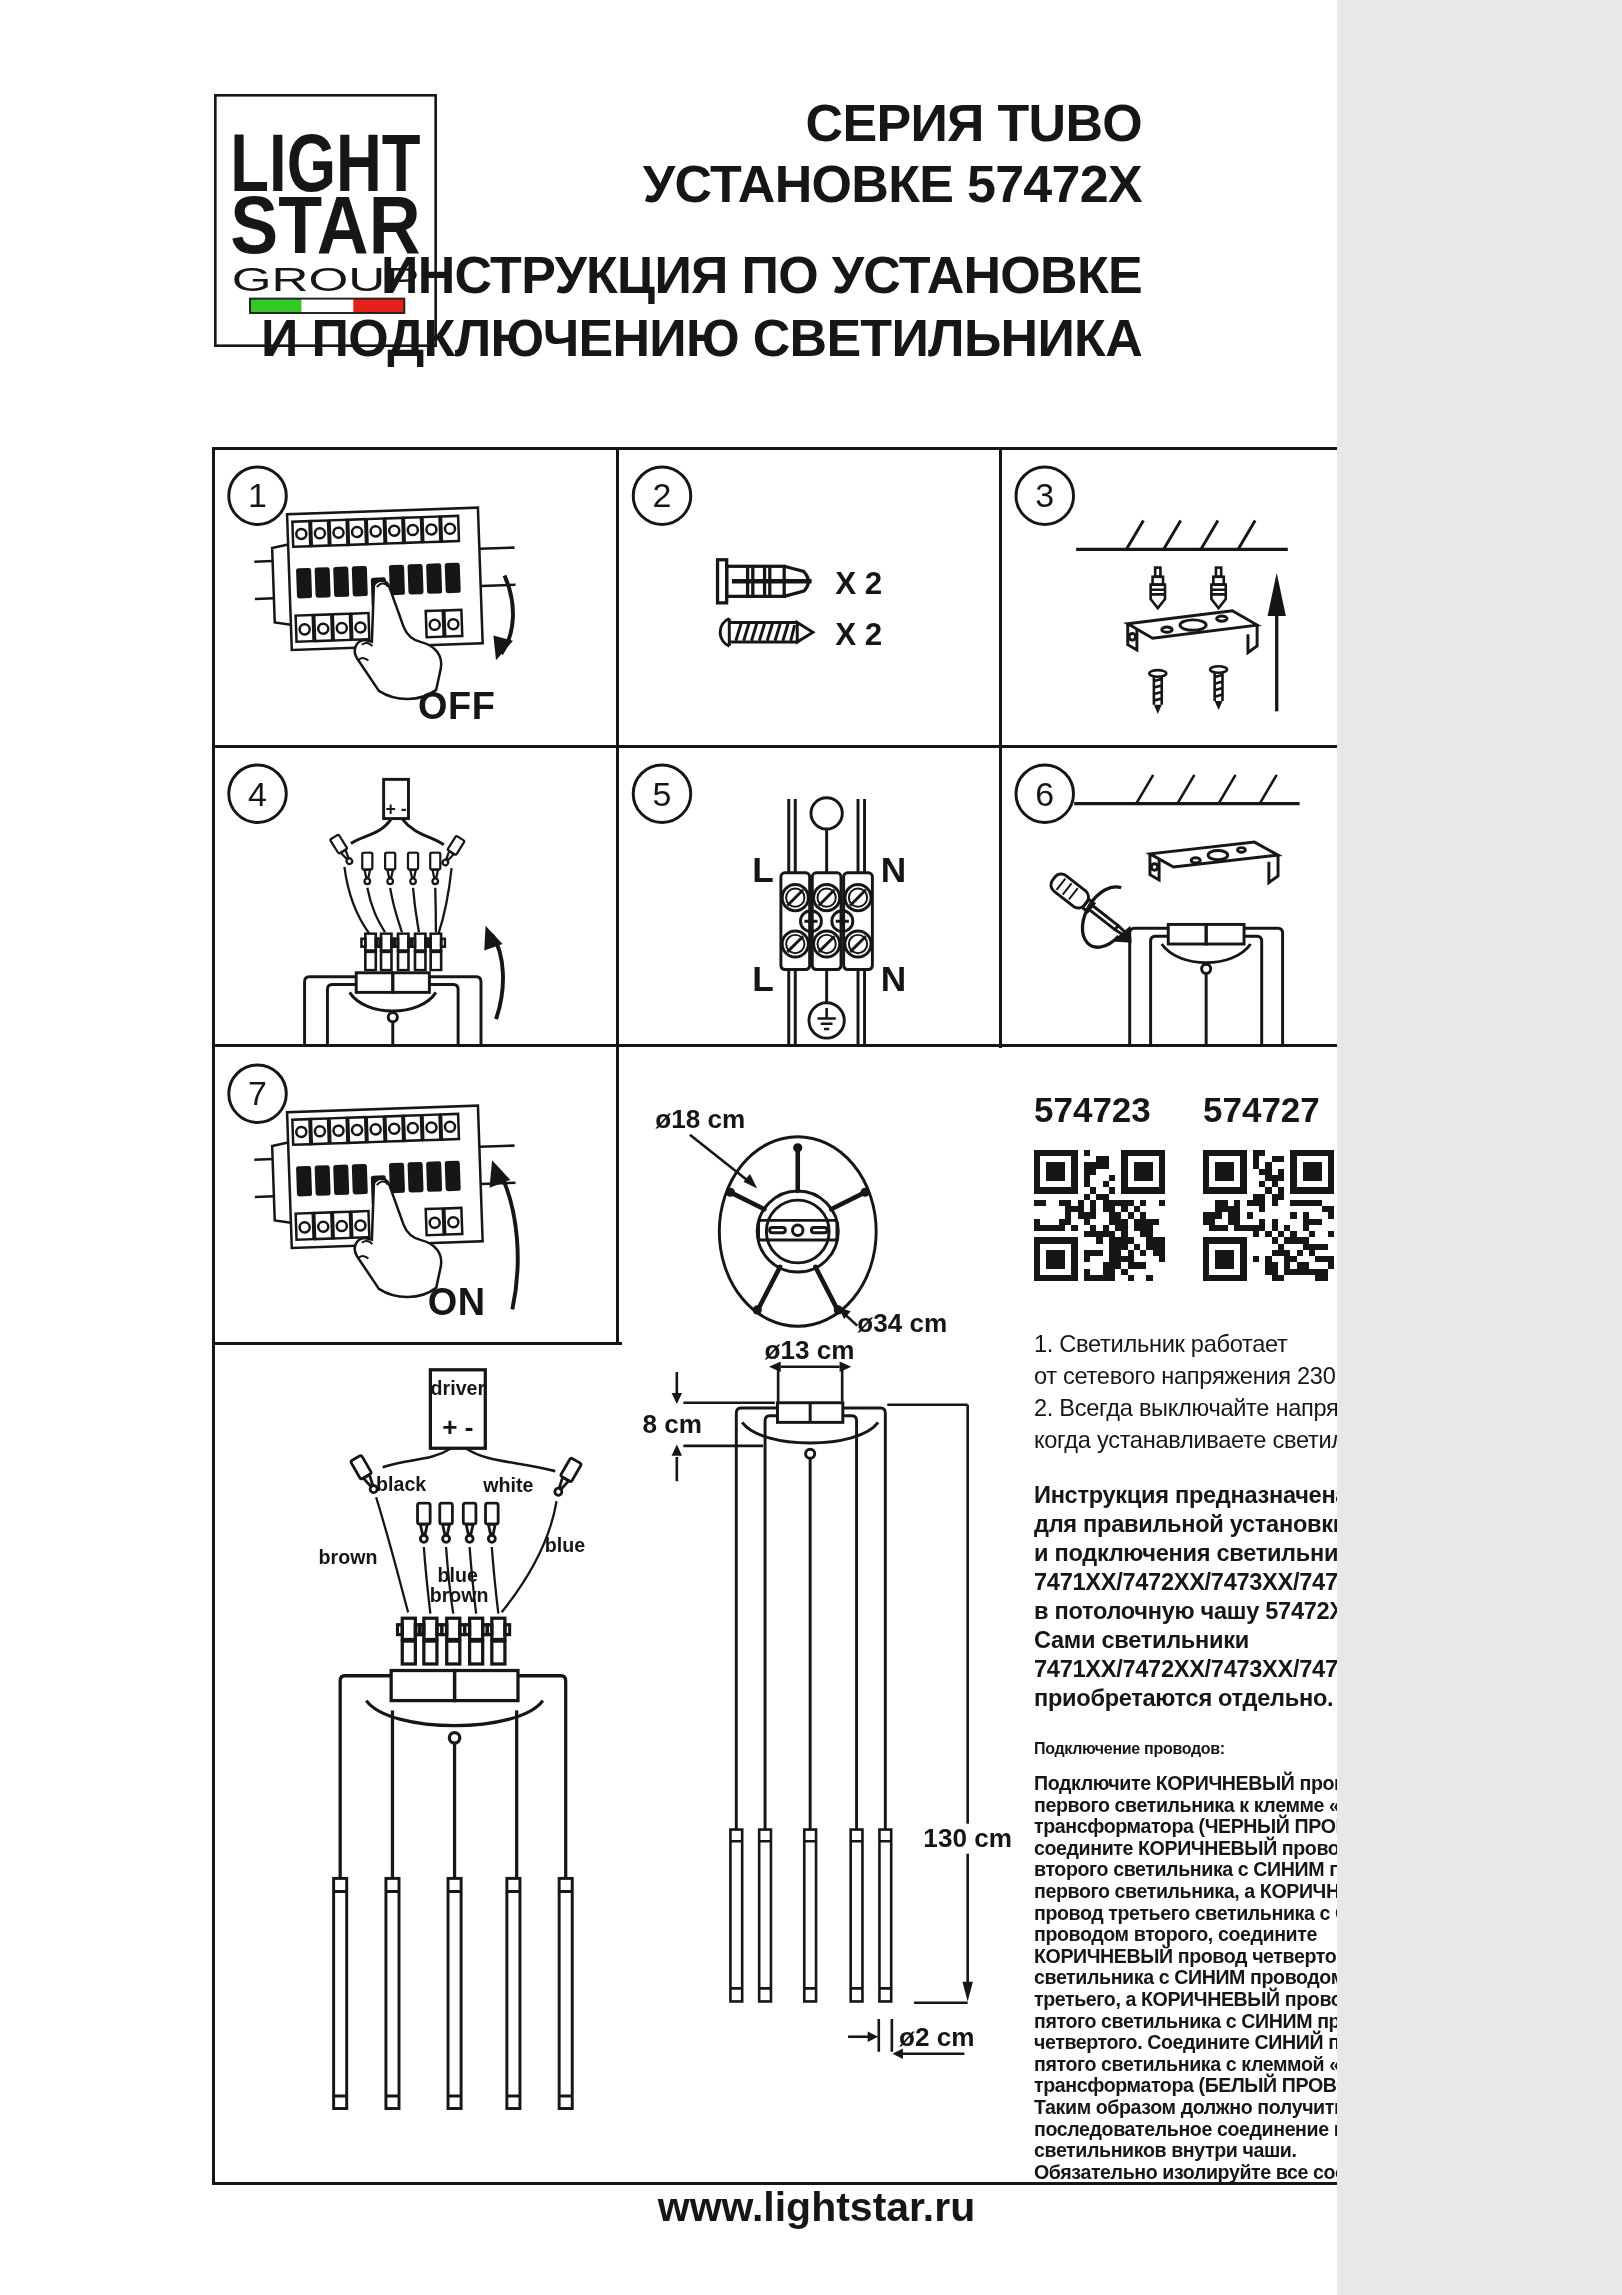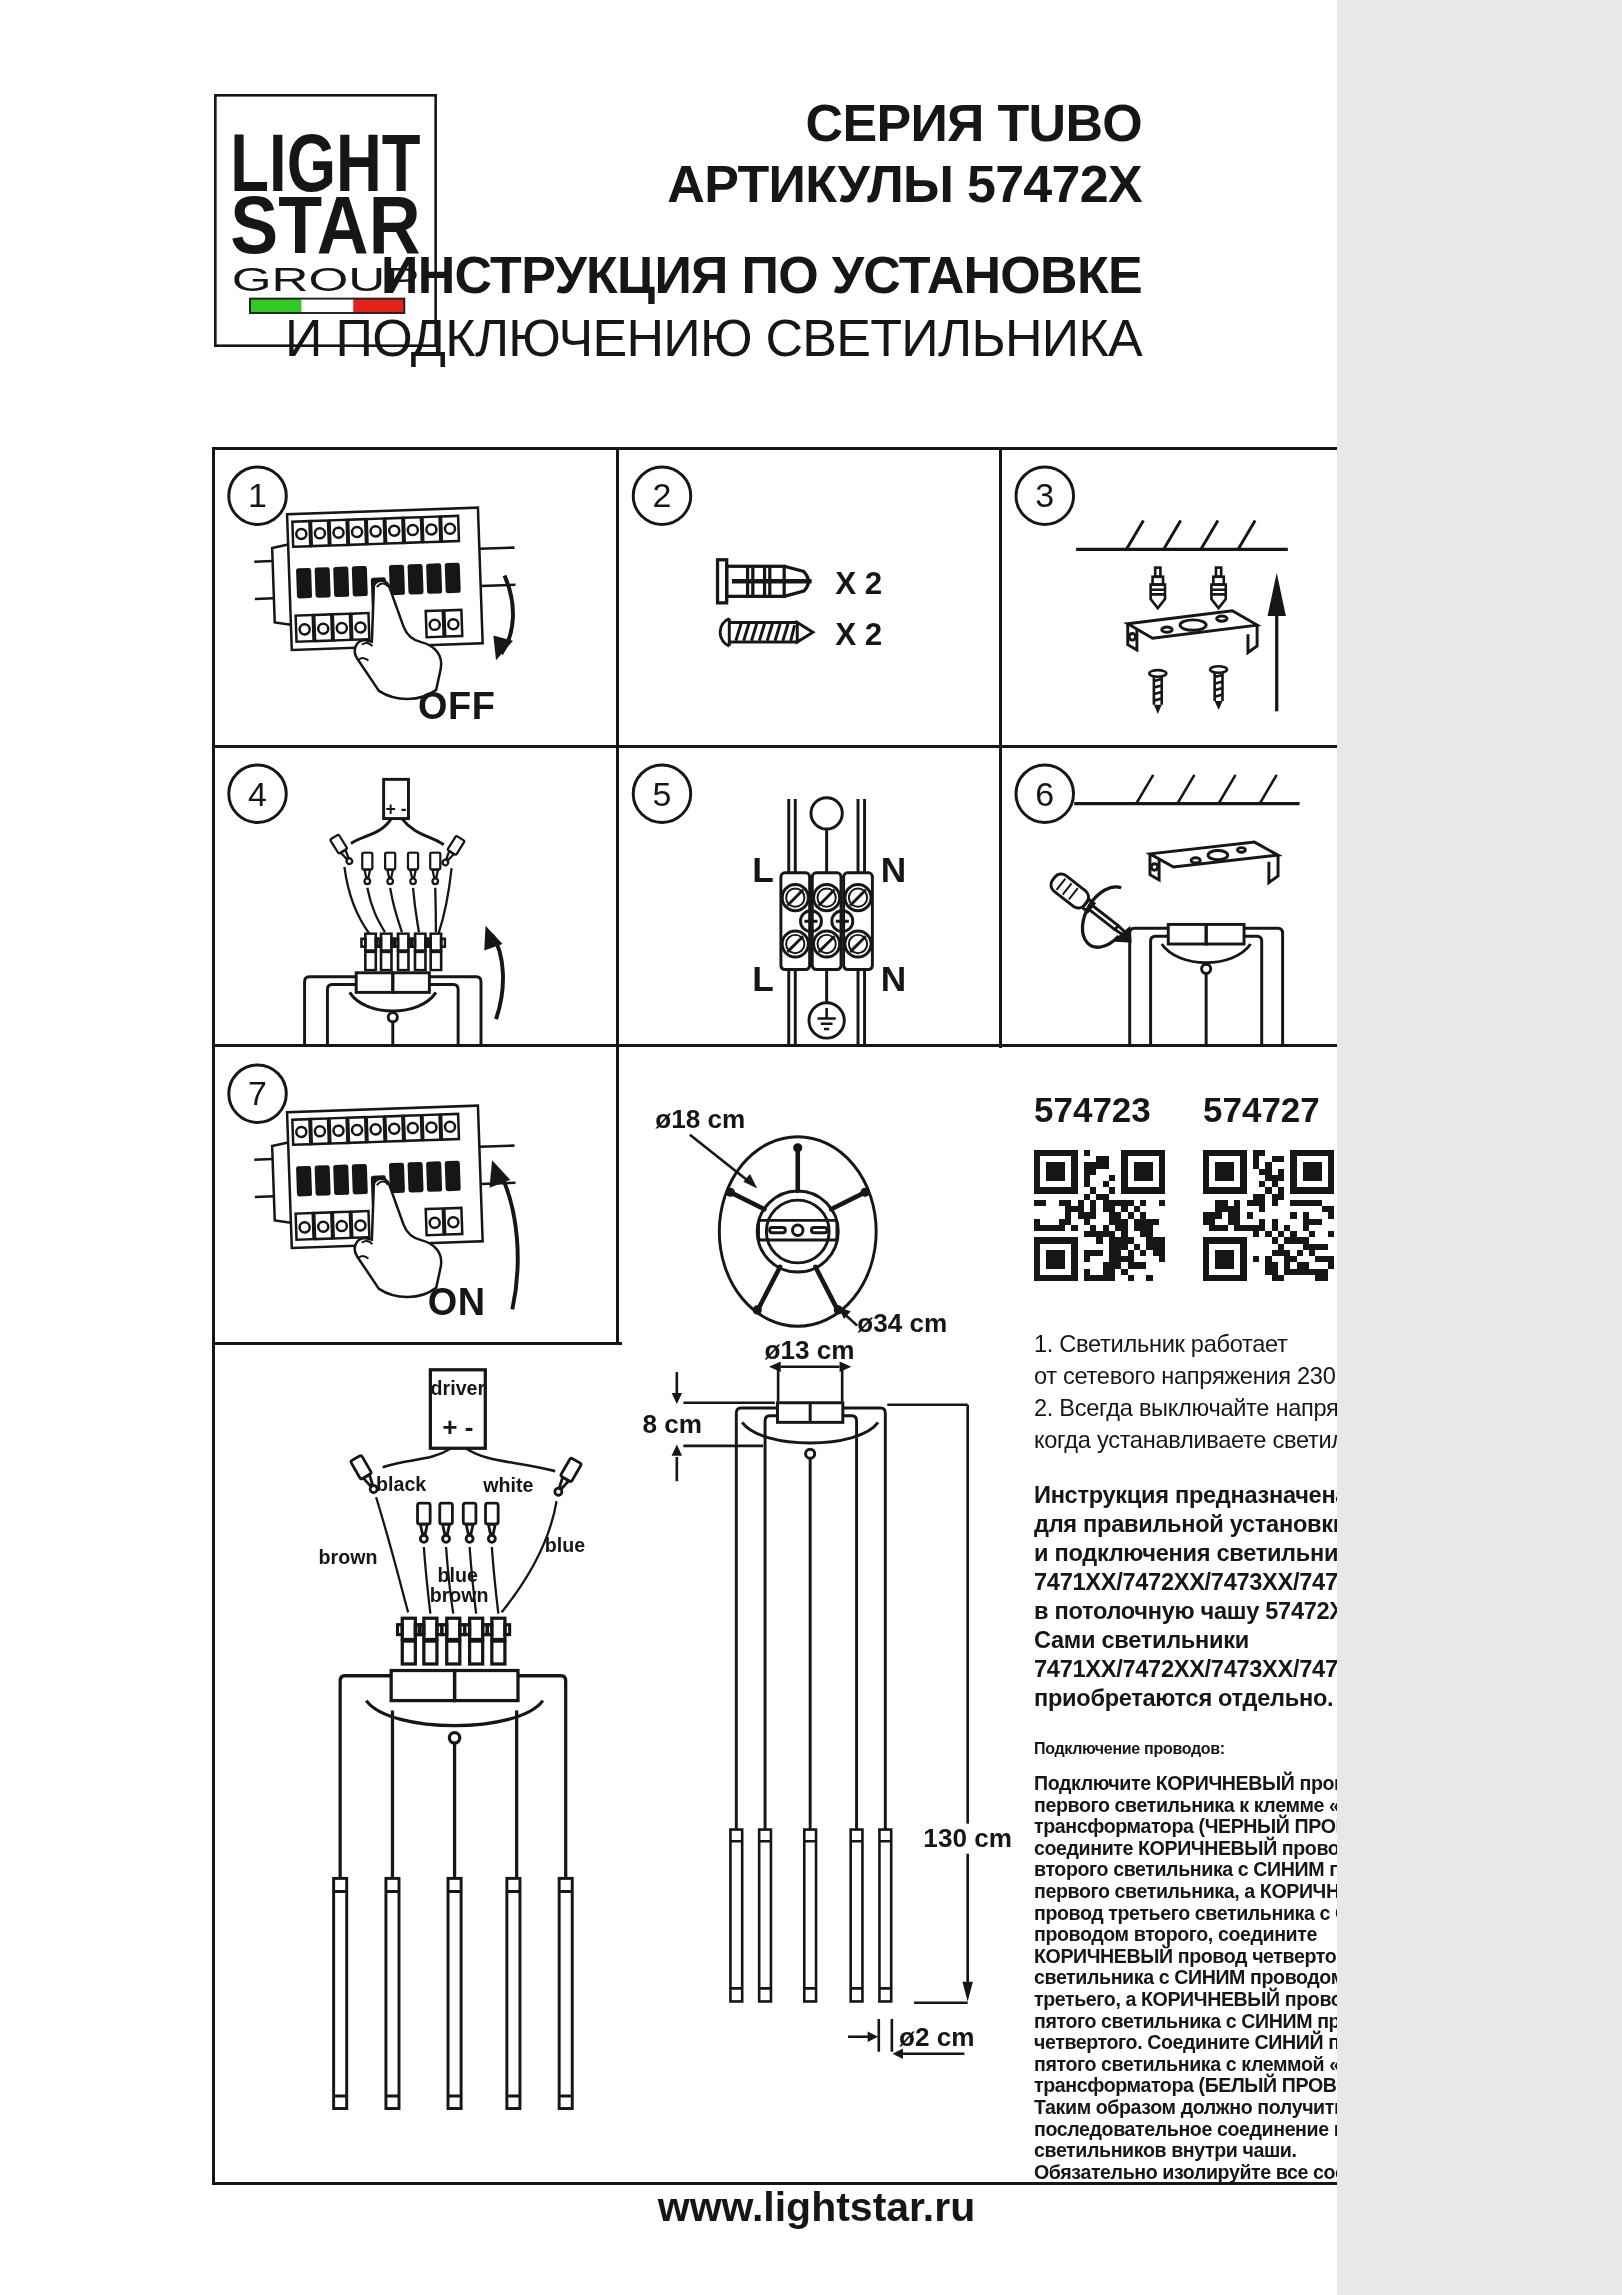--- a/index.html
+++ b/index.html
@@ -6,21 +6,21 @@
   .page{position:relative;width:1337px;height:2295px;background:#ffffff;overflow:hidden;
         font-family:"Liberation Sans",sans-serif;color:#161616;}
   .abs{position:absolute;}
   .ink{background:#161616;}
   svg{position:absolute;overflow:visible;}
   svg text{font-family:"Liberation Sans",sans-serif;fill:#161616;}
   .title-block{position:absolute;right:195px;top:97px;text-align:right;}
   .title-block .t1{font-size:52px;font-weight:700;line-height:1;letter-spacing:-0.7px;}
   .title-block .t2{font-size:52px;font-weight:700;line-height:1;letter-spacing:-0.7px;margin-top:9.2px;}
   .title-block .s1{font-size:52px;font-weight:700;line-height:1;letter-spacing:-0.7px;margin-top:39px;}
-  .title-block .s2{font-size:52px;font-weight:400;line-height:1;letter-spacing:-0.7px;margin-top:10.5px;}
+  .title-block .s2{font-size:52px;font-weight:700;line-height:1;letter-spacing:-0.7px;margin-top:10.5px;}
   .right-col{position:absolute;left:1021px;top:1070px;width:399px;}
   .right-col>*{position:absolute;left:13px;width:373px;margin:0;}
   .code{position:absolute;font-size:35px;font-weight:700;letter-spacing:0px;}
   .qr{position:absolute;width:131px;height:131px;}
   .qr svg{position:static;display:block;width:100%;height:100%;shape-rendering:crispEdges;}
   .note-power{top:258px;font-size:23.6px;line-height:32px;font-weight:400;white-space:pre;letter-spacing:-0.3px;}
   .note-purpose{top:411px;font-size:23.6px;line-height:29px;font-weight:700;white-space:pre;letter-spacing:-0.3px;}
   .note-heading{top:670px;font-size:16px;font-weight:700;letter-spacing:-0.3px;}
   .note-wiring{top:703px;font-size:19.6px;line-height:21.6px;font-weight:700;white-space:pre;letter-spacing:-0.4px;}
   .footer-url{position:absolute;left:640px;top:2184px;width:353px;text-align:center;
@@ -116,21 +116,21 @@
     <g>
       <rect x="55" y="313" width="79" height="22" fill="#35c926"></rect>
       <rect x="134" y="313" width="79" height="22" fill="#ffffff"></rect>
       <rect x="213" y="313" width="78" height="22" fill="#e32219"></rect>
       <rect x="55" y="313" width="236" height="22" fill="none" stroke="#222" stroke-width="3"></rect>
     </g>
   </svg>
 
   <div class="title-block">
     <div class="t1">СЕРИЯ TUBO</div>
-    <div class="t2">АРТИКУЛЫ 57472Х</div>
+    <div class="t2">УСТАНОВКЕ 57472Х</div>
     <div class="s1">ИНСТРУКЦИЯ ПО УСТАНОВКЕ</div>
     <div class="s2">И ПОДКЛЮЧЕНИЮ СВЕТИЛЬНИКА</div>
   </div>
 
   <div class="abs" style="left:212px;top:447px;width:1200px;height:1738px;border:3.3px solid #161616;box-sizing:border-box;"></div>
   <div class="abs ink" style="left:212px;top:745px;width:1200px;height:3.3px;"></div>
   <div class="abs ink" style="left:212px;top:1044px;width:1200px;height:3.3px;"></div>
   <div class="abs ink" style="left:212px;top:1342px;width:410px;height:3.3px;"></div>
   <div class="abs ink" style="left:616px;top:447px;width:3.3px;height:898px;"></div>
   <div class="abs ink" style="left:999px;top:447px;width:3.3px;height:601px;"></div>

